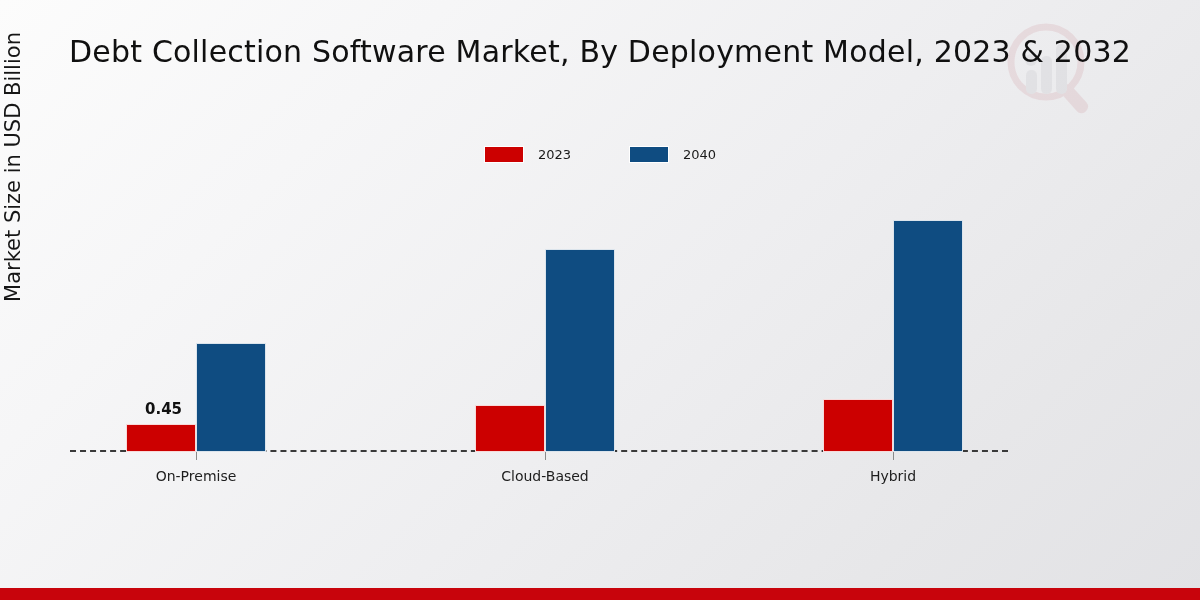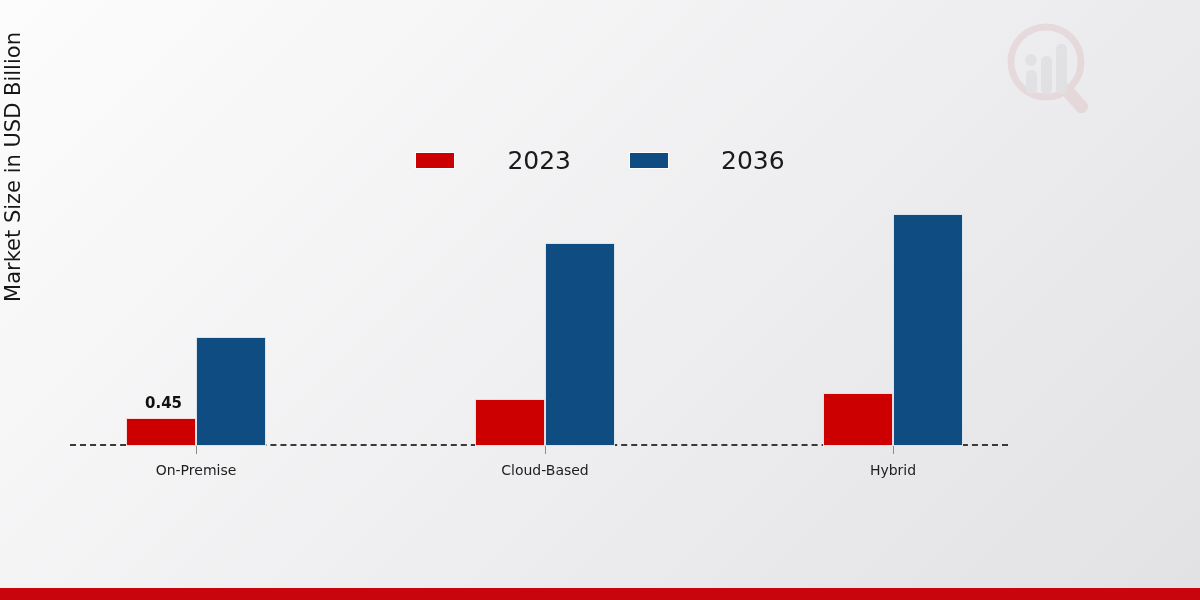--- a/index.html
+++ b/index.html
@@ -62,44 +62,43 @@
     align-items: center;
     gap: 14px;
   }
   .legend-swatch {
     width: 40px;
     height: 17px;
     border: 1px solid #ffffff;
     box-sizing: border-box;
   }
   .legend-label {
-    font-size: 25px;
+    font-size: 13px;
     color: #1a1a1a;
-    margin-left: 38px;
   }
 
   
   #y-axis-title {
     position: absolute;
     left: -152px;
     top: 155px;
     width: 330px;
     text-align: center;
     transform: rotate(-90deg);
     transform-origin: center center;
     font-size: 21px;
     color: #161616;
     white-space: nowrap;
   }
 
   
   #plot-area {
     position: absolute;
     left: 70px;
-    top: 184px;
+    top: 190px;
     width: 938px;
     height: 262px;
   }
   #baseline {
     position: absolute;
     left: 0;
     bottom: 0;
     width: 938px;
     height: 0;
     border-top: 2px dashed #3a3a3a;
@@ -164,29 +163,30 @@
     <svg viewBox="0 0 96 96" width="96" height="96" aria-hidden="true">
       <circle cx="42" cy="40" r="35" fill="none" stroke="#b03a48" stroke-width="7"></circle>
       <rect x="64" y="60" width="13" height="34" rx="6" fill="#b03a48" transform="rotate(-42 70 77)"></rect>
       <rect x="22" y="48" width="11" height="24" rx="5" fill="#8c8c94"></rect>
       <rect x="37" y="34" width="11" height="38" rx="5" fill="#8c8c94"></rect>
       <rect x="52" y="22" width="11" height="50" rx="5" fill="#8c8c94"></rect>
       <circle cx="27" cy="38" r="6" fill="#8c8c94"></circle>
     </svg>
   </div>
 
+  <div id="chart-title">Debt Collection Software Market, By Deployment Model, 2023 &amp; 2032</div>
 
   <div id="legend">
     <div class="legend-item">
       <span class="legend-swatch" id="sw0" style="background: rgb(204, 0, 0);"></span>
       <span class="legend-label">2023</span>
     </div>
     <div class="legend-item">
       <span class="legend-swatch" id="sw1" style="background: rgb(15, 76, 129);"></span>
-      <span class="legend-label">2036</span>
+      <span class="legend-label">2040</span>
     </div>
   </div>
 
   <div id="y-axis-title">Market Size in USD Billion</div>
 
   <div id="plot-area">
     <div id="baseline"></div>
     <div id="groups">
         <div class="group" style="left: 56px; width: 140px;">
           <span class="bar-label" style="left: 19px; bottom: 34px;">0.45</span>

